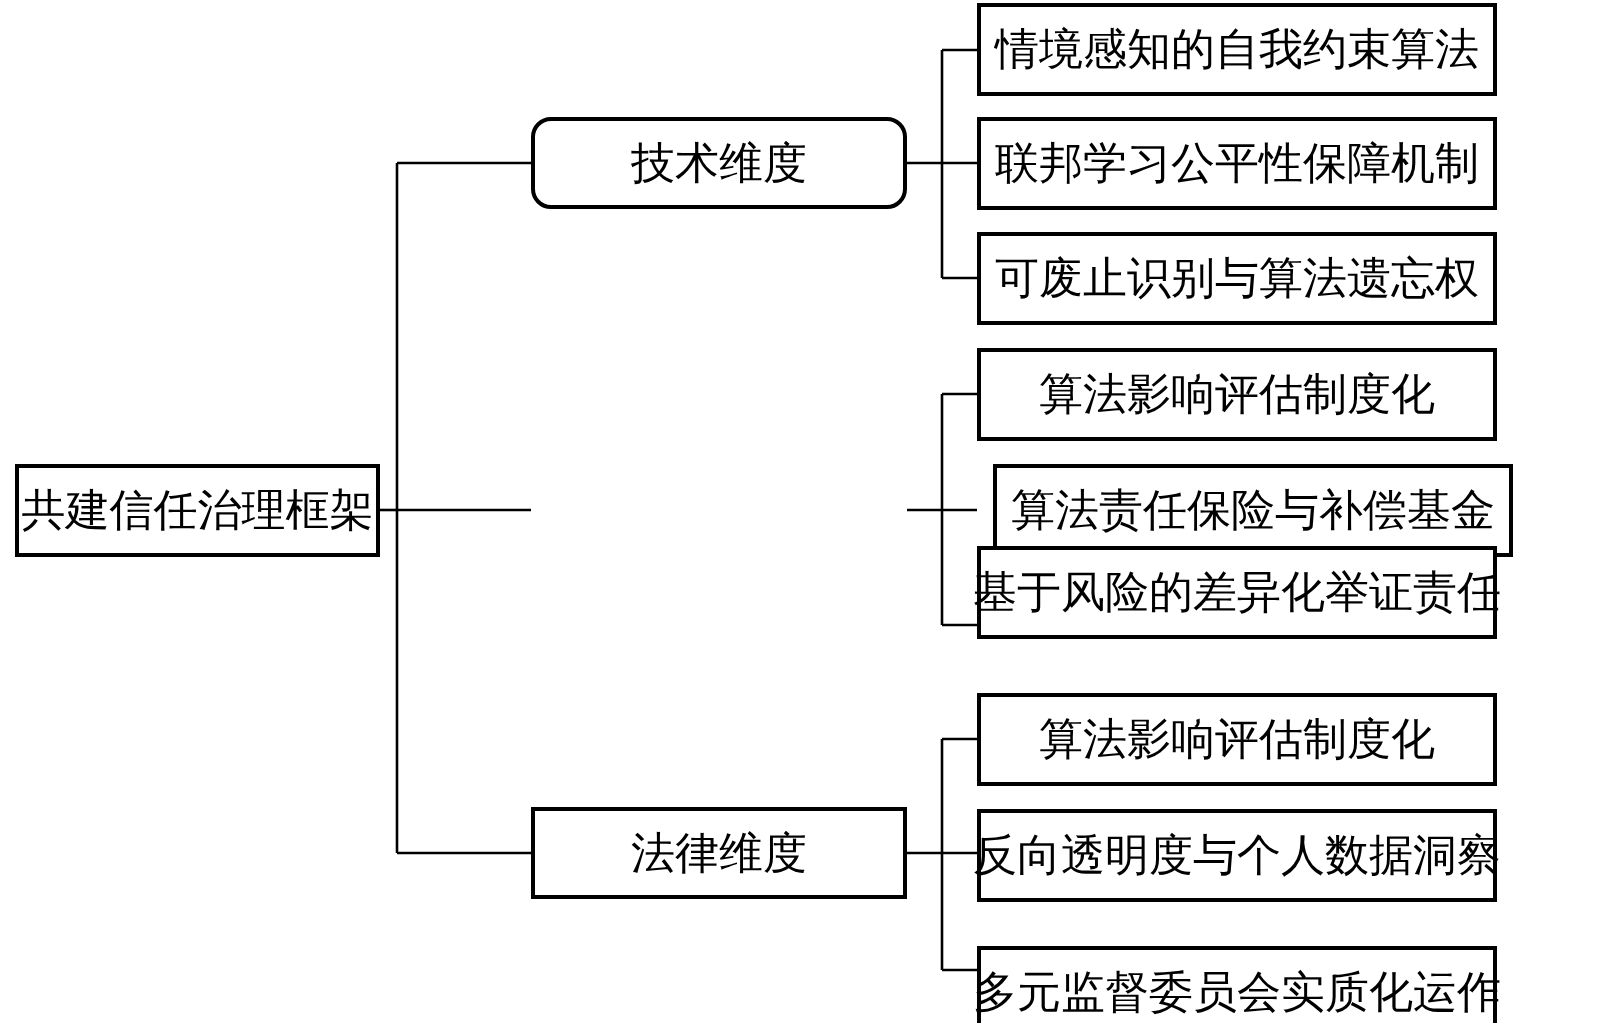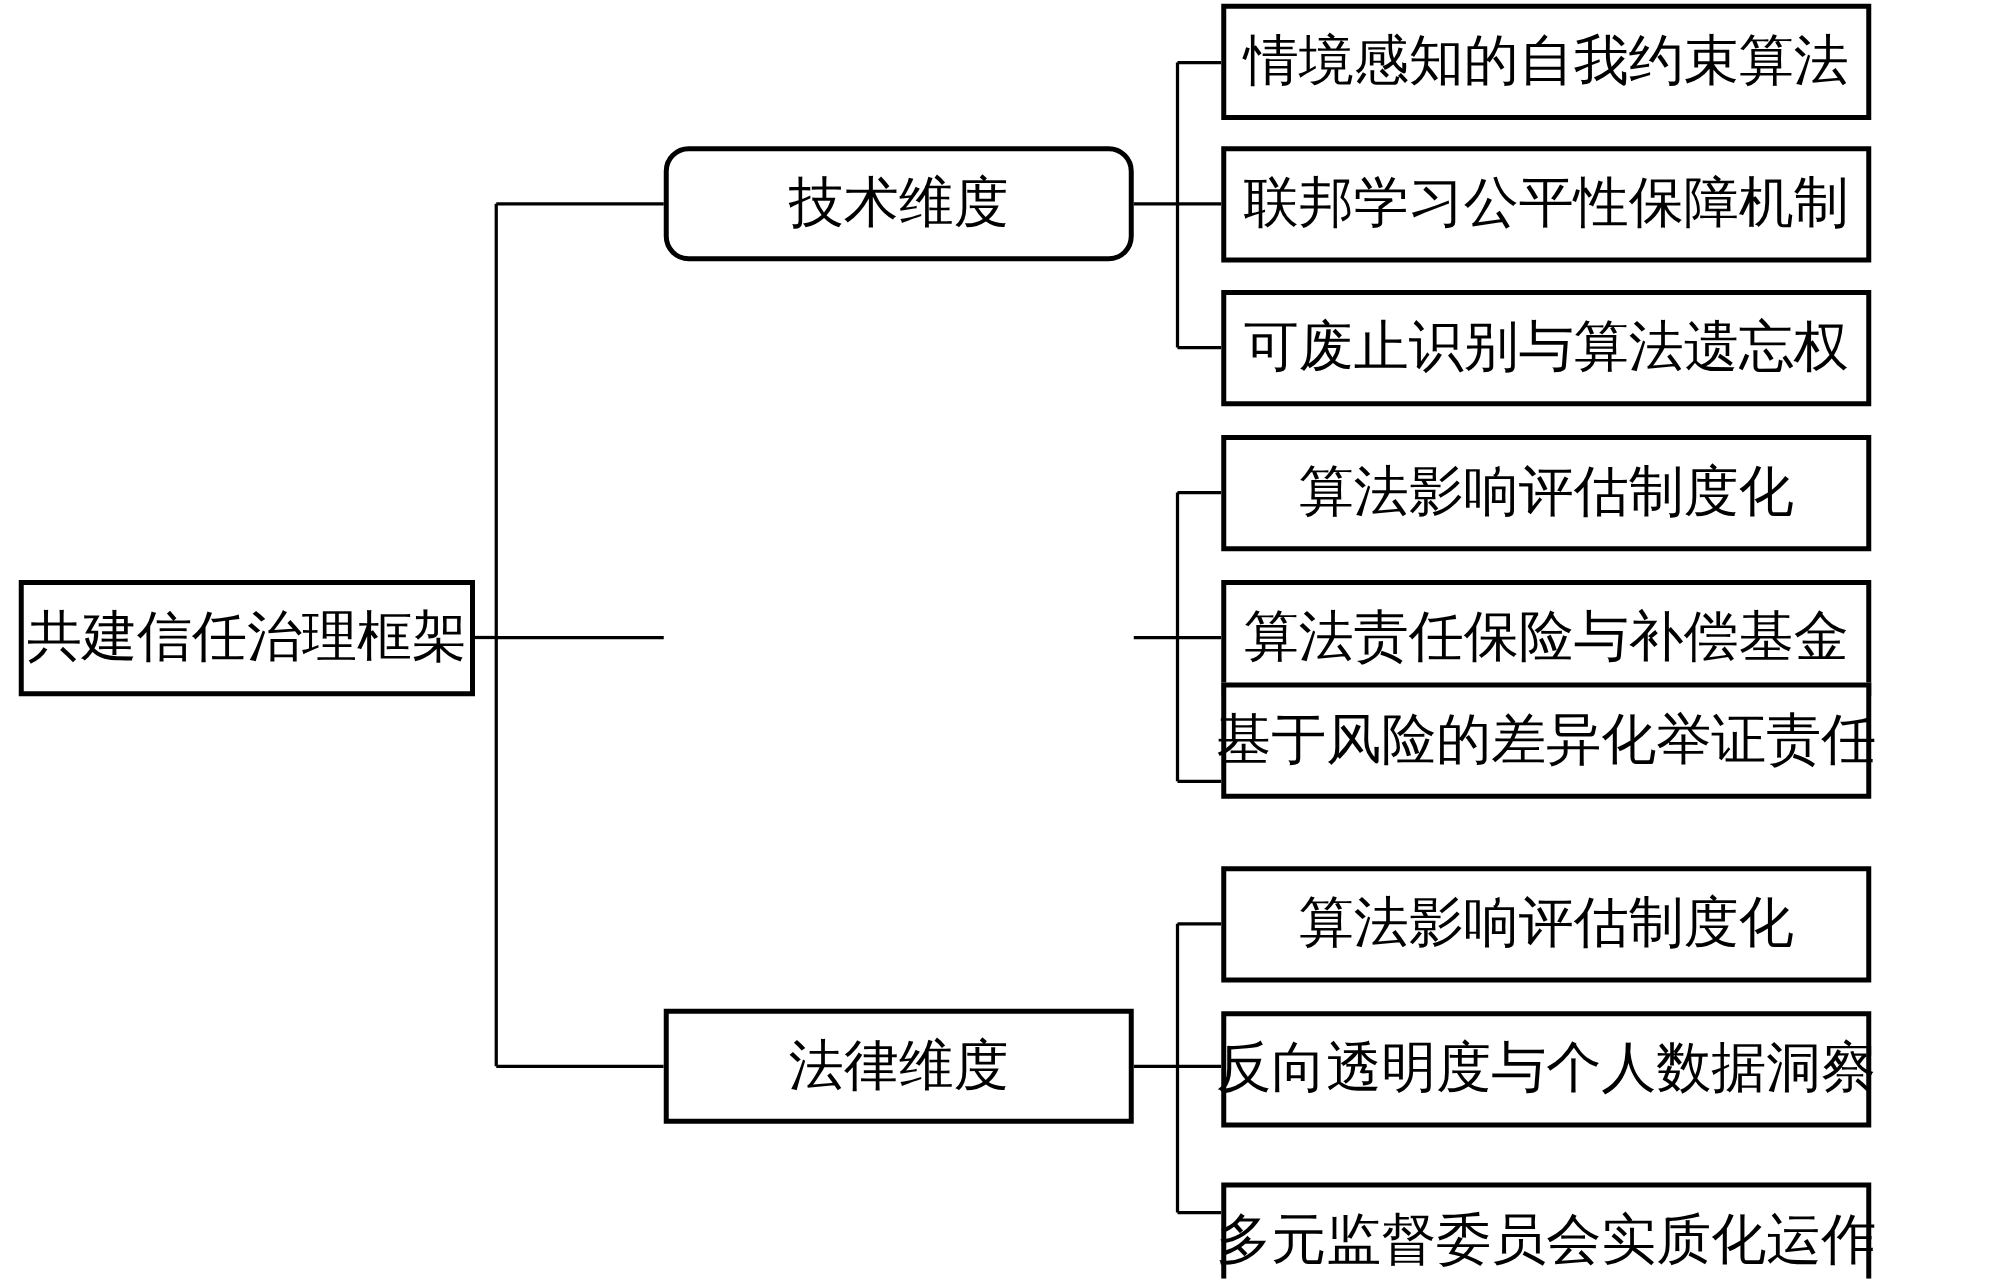--- a/index.html
+++ b/index.html
@@ -43,21 +43,21 @@
   .branch      { left: 531px; width: 376px; height: 92px; }
   .branch-1    { top: 117px; border-radius: 20px; }
   .branch-2    { top: 464px; }
   .branch-3    { top: 807px; }
   
   .leaf        { left: 977px; width: 520px; height: 93px; }
   .leaf-1-1 { top: 3px; }
   .leaf-1-2 { top: 117px; }
   .leaf-1-3 { top: 232px; }
   .leaf-2-1 { top: 348px; }
-  .leaf-2-2 { top: 464px; }
+  .leaf-2-2 { top: 464px; margin-left: 16px; }
   .leaf-2-3 { top: 546px; }
   .leaf-3-1 { top: 693px; }
   .leaf-3-2 { top: 809px; }
   .leaf-3-3 { top: 946px; text-align: right; }
 </style>
 </head>
 <body>
 
 <div class="canvas">
 

